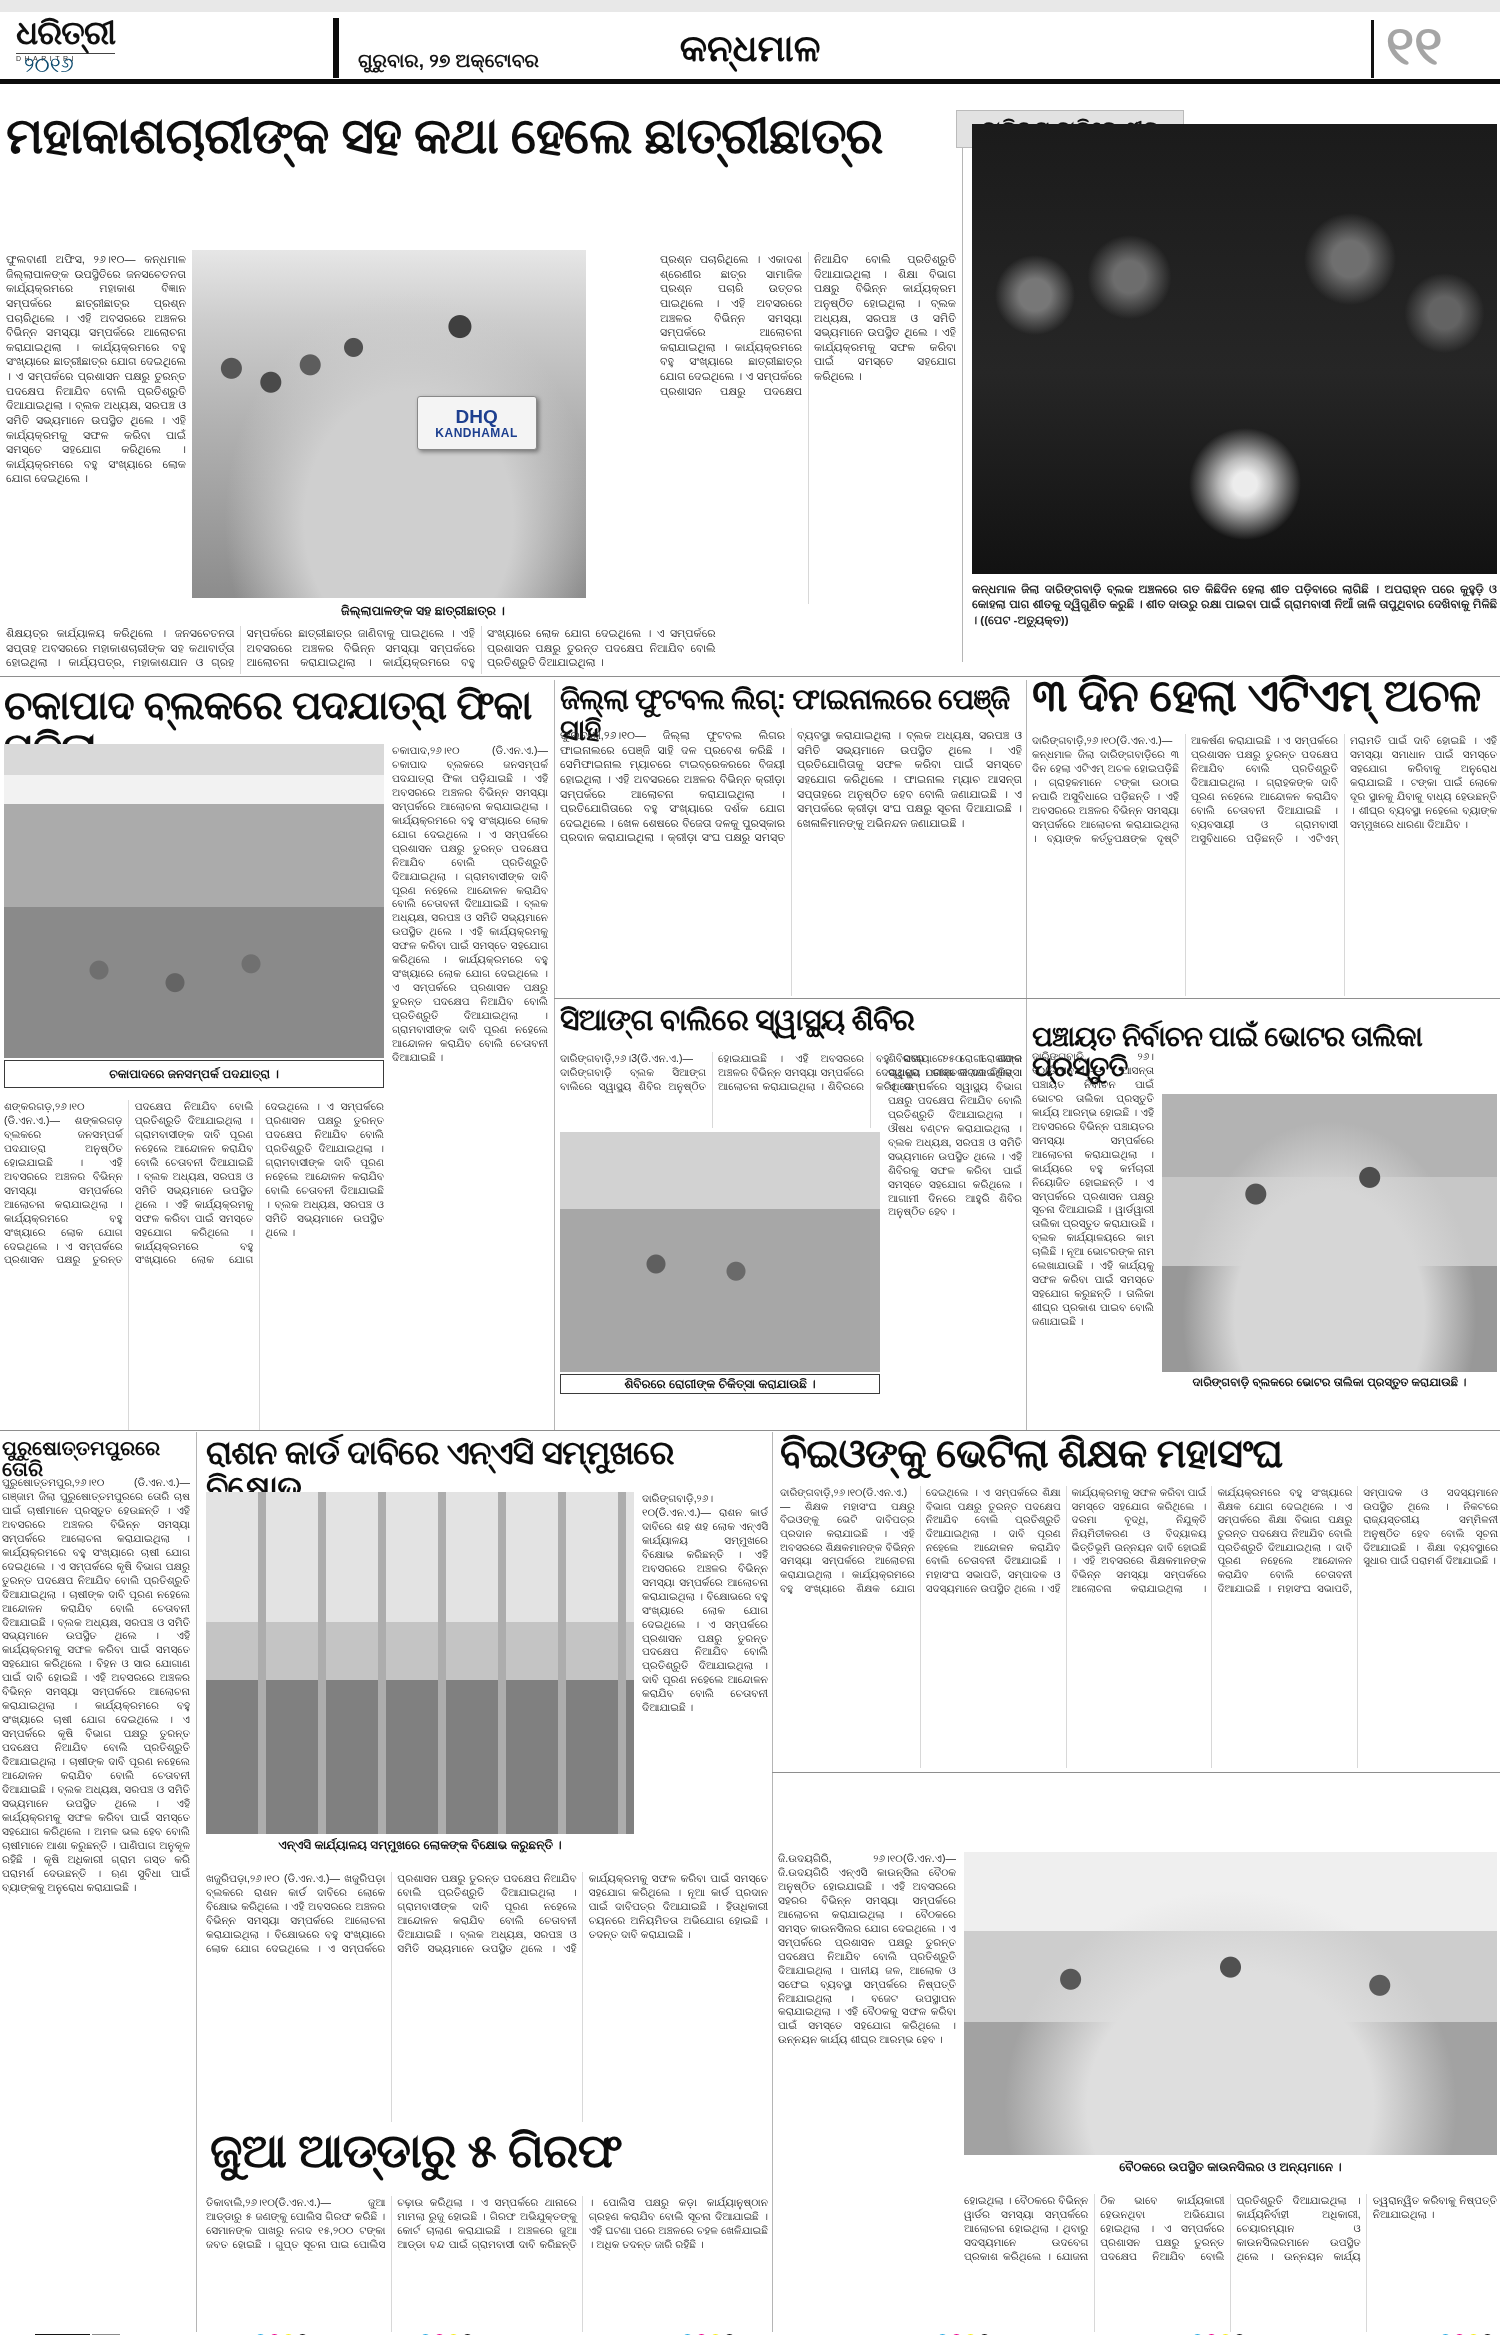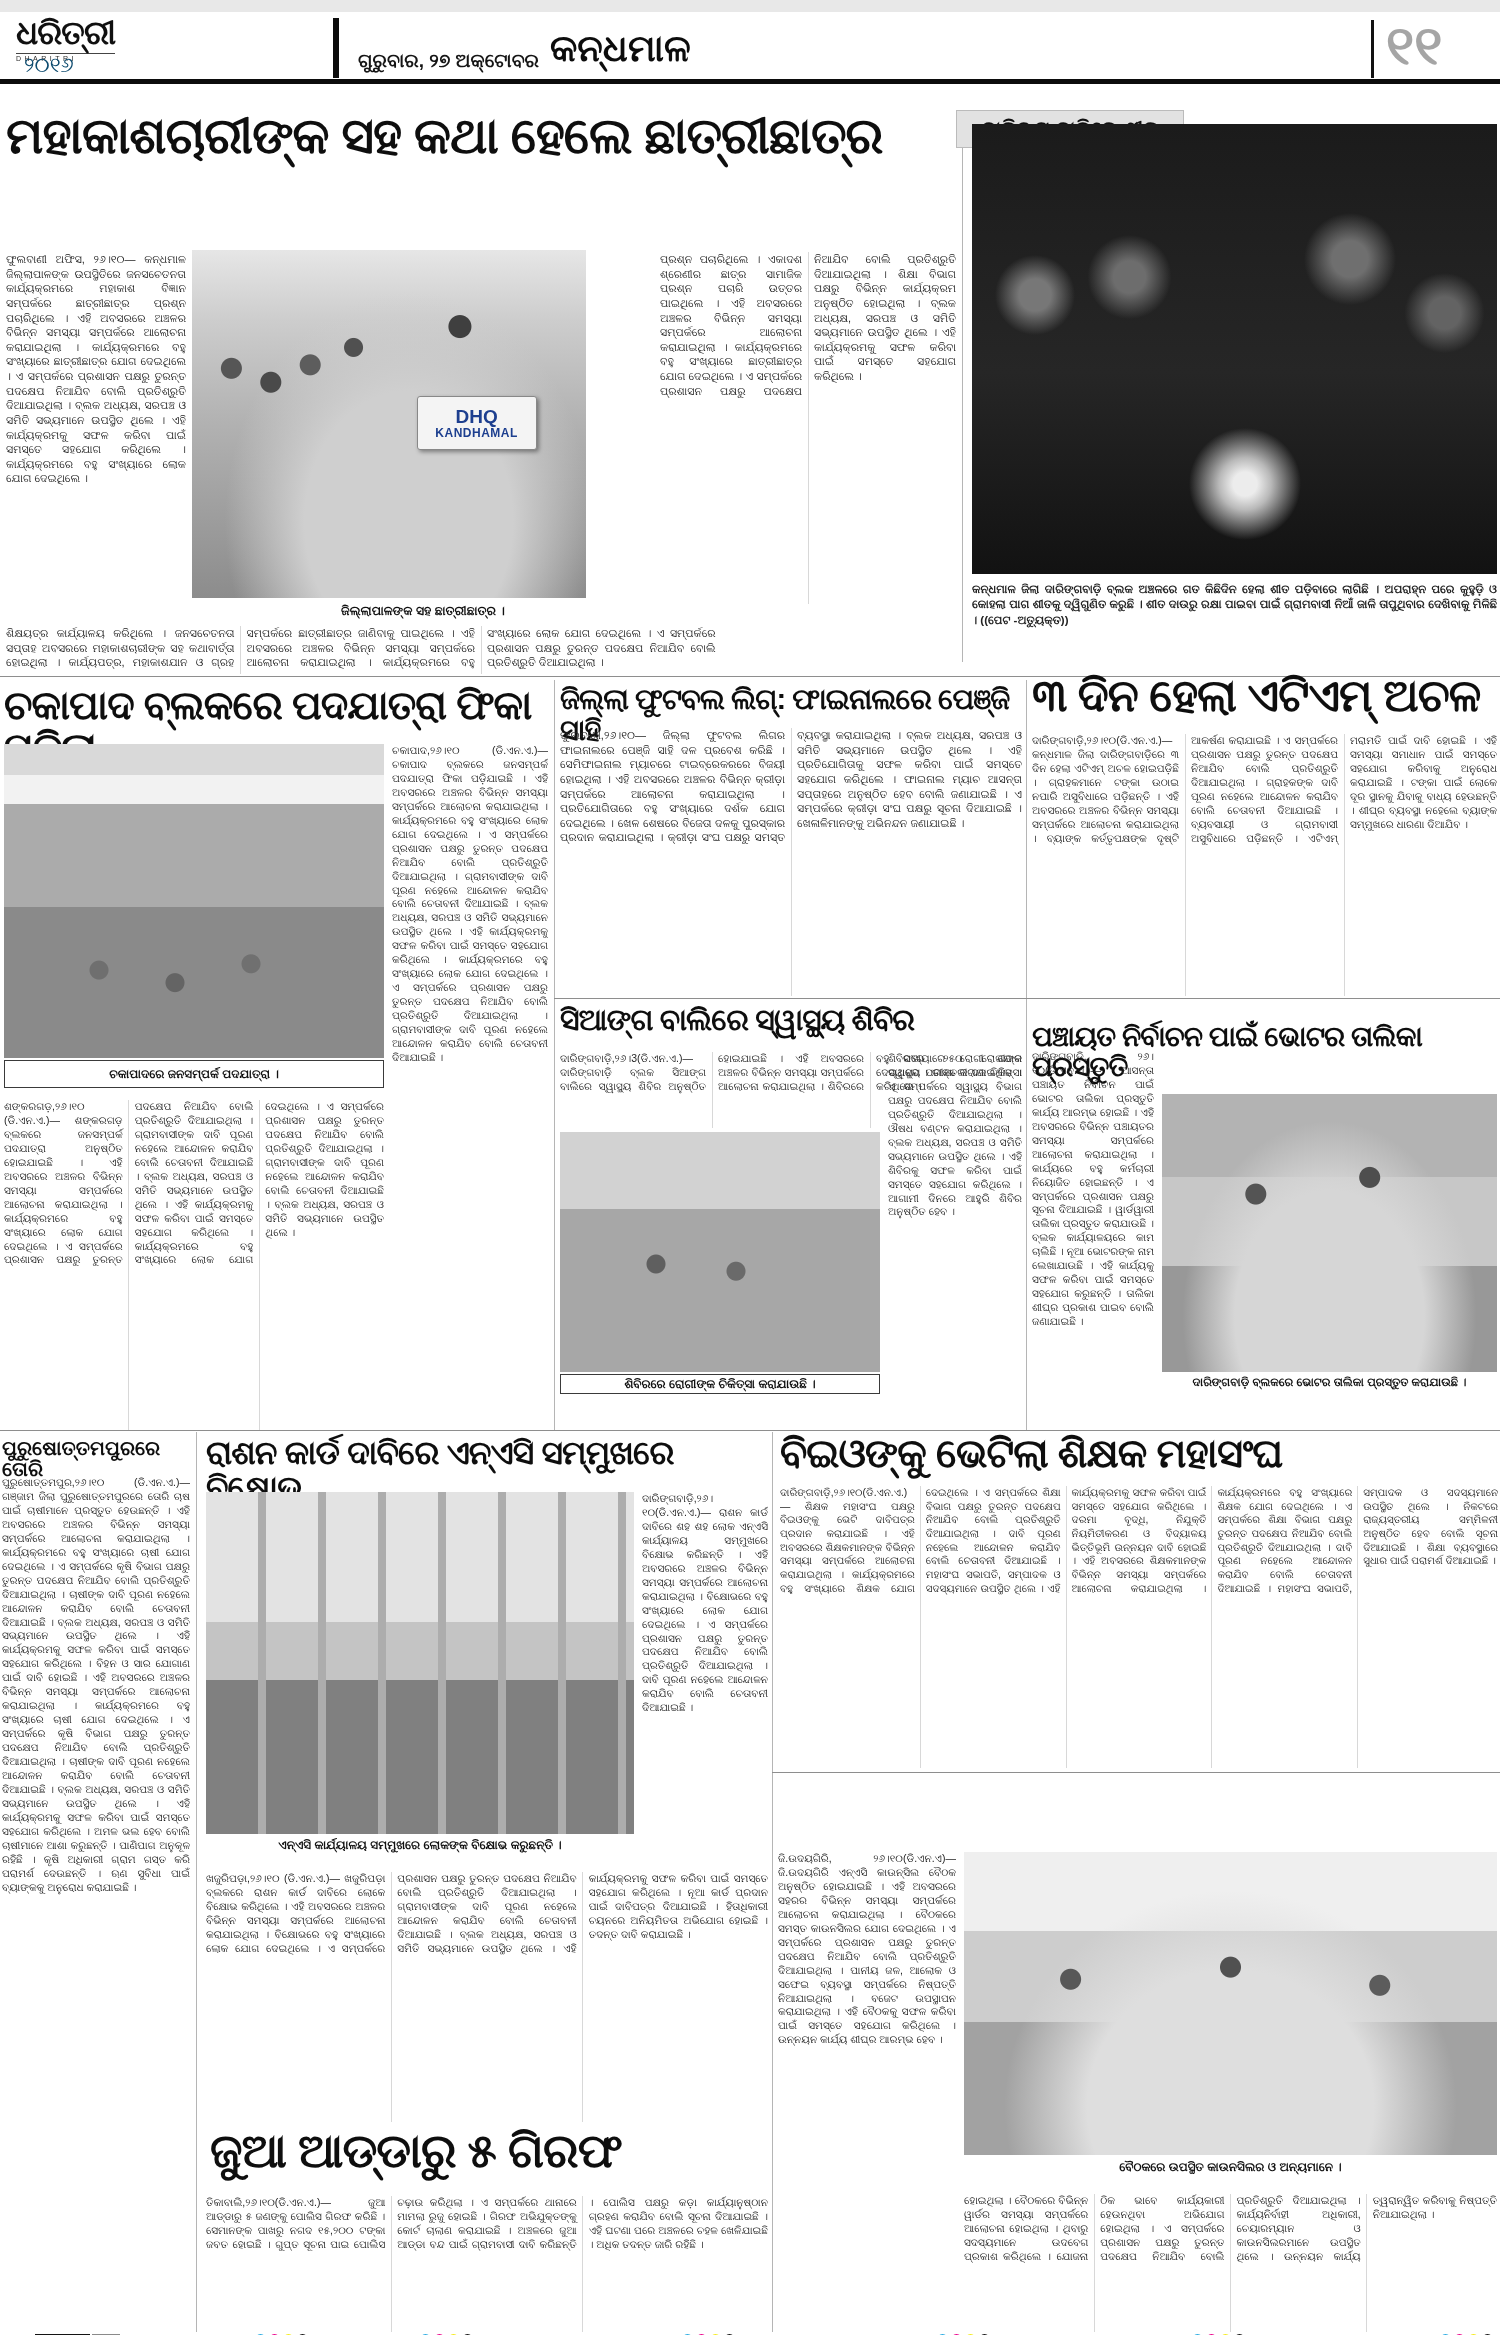--- a/index.html
+++ b/index.html
@@ -17,21 +17,21 @@
   .cap{font-weight:bold;font-size:12.5px;text-align:center;color:#111}
   .capbox{border:1px solid #3a3a3a;background:#fff;display:flex;align-items:center;justify-content:center}
   .rule-h{position:absolute;height:1px;background:#8e8e8e}
   .rule-v{position:absolute;width:1px;background:#b5b5b5}
   .header{position:absolute;left:0;top:0;width:1500px;height:72px;border-bottom:5px solid #0c0c0c;background:#fff}
   .logo{font-weight:bold;font-size:33px;letter-spacing:-1px;color:#101010}
   .logo-sub{font-size:7px;letter-spacing:3.5px;color:#2a2a2a;border-top:1px solid #444;padding-top:1px}
   .year{font-size:21px;font-weight:normal;color:#0c4a6e}
   .hdr-divider{position:absolute;left:333px;top:6px;width:6px;height:60px;background:#0c0c0c}
   .hdr-date{font-size:19px;font-weight:bold;color:#151515}
-  .section-title{font-size:37px;font-weight:bold;letter-spacing:0;color:#0c0c0c;}
+  .section-title{font-size:37px;font-weight:bold;letter-spacing:0;color:#0c0c0c;text-align:center}
   .pg-rule{position:absolute;left:1371px;top:8px;width:3px;height:58px;background:#111}
   .page-num{font-size:54px;font-weight:bold;color:#a5a5a5;line-height:1}
   .photo-label{background:#e2e2e2;border:1px solid #bbb;display:flex;align-items:center;justify-content:center;
                font-size:21px;font-weight:bold;color:#101010}
   .sign{position:absolute;left:57%;top:42%;width:120px;height:54px;background:#f4f4f4;border:1px solid #888;
         border-radius:3px;display:flex;flex-direction:column;align-items:center;justify-content:center;
         box-shadow:2px 2px 4px rgba(0,0,0,.4)}
   .sign .l1{font-size:19px;font-weight:bold;color:#1d3f8f;line-height:1}
   .sign .l2{font-size:12px;font-weight:bold;color:#1d3f8f;letter-spacing:.5px}
   

